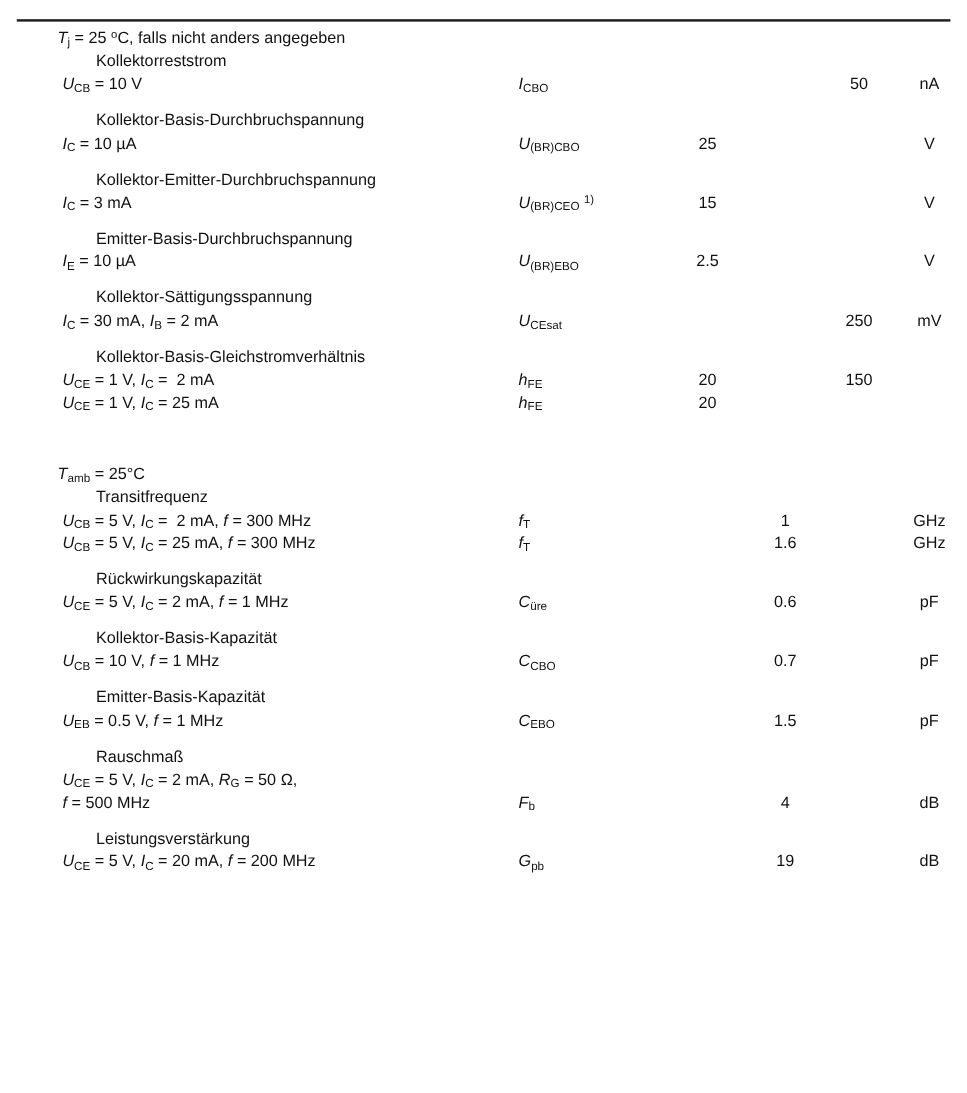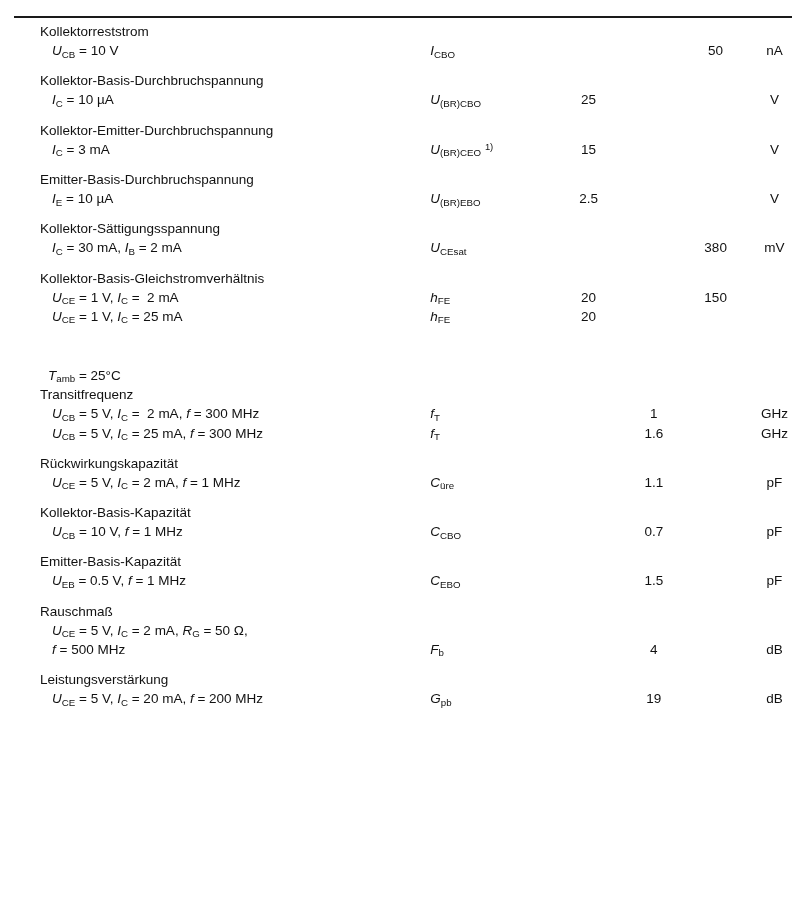--- a/index.html
+++ b/index.html
@@ -58,21 +58,21 @@
   .sec-head .c-min, .sec-head .c-typ, .sec-head .c-max {
     font-weight: bold;
   }
   .cond-row td {
     padding-bottom: 12px;
   }
   .indent1 { padding-left: 34px !important; }
 
   .grp td { padding-top: 0; }
   .grp .c-desc { padding-left: 26px !important; }
-  .title-line { display: block; }
+  .title-line { display: block; margin-left: 40px; }
   .cond-line  { display: block; padding-left: 12px; }
 
   .gap-sm td { height: 11px; }
   .gap-lg td { height: 40px; }
 
   .sym { white-space: nowrap; }
   sub { font-size: 0.72em; vertical-align: baseline; position: relative; bottom: -0.25em; }
   sup { font-size: 0.70em; vertical-align: baseline; position: relative; bottom: 0.42em; }
   i   { font-style: italic; }
 </style>
@@ -80,162 +80,172 @@
 <body>
 
 <div class="sheet">
 
   <div class="rule"></div>
 
   <table class="spec">
 
     <tbody>
 
-
-    <tr class="grp">
-      <td class="c-desc">
-        <span class="title-line">Kollektorreststrom</span>
-        <span class="cond-line"><i>U</i><sub>CB</sub> = 10 V</span>
-      </td>
-      <td class="c-sym">
-        <span class="sym" style="display:block; height:1.42em;"></span>
-        <span class="sym"><i>I</i><sub>CBO</sub></span>
-      </td>
-      <td class="c-min"><span style="display:block;height:1.42em;"></span><span></span></td>
-      <td class="c-typ"><span style="display:block;height:1.42em;"></span><span></span></td>
-      <td class="c-max"><span style="display:block;height:1.42em;"></span><span>50</span></td>
-      <td class="c-unit"><span style="display:block;height:1.42em;"></span><span>nA</span></td>
-    </tr>
-    <tr class="gap-sm">
-          <td colspan="6"></td>
-        </tr>
-
-    <tr class="grp">
-      <td class="c-desc">
-        <span class="title-line">Kollektor-Basis-Durchbruchspannung</span>
-        <span class="cond-line"><i>I</i><sub>C</sub> = 10 µA</span>
-      </td>
-      <td class="c-sym">
-        <span style="display:block;height:1.42em;"></span>
-        <span class="sym"><i>U</i><sub>(BR)CBO</sub></span>
-      </td>
-      <td class="c-min"><span style="display:block;height:1.42em;"></span><span>25</span></td>
-      <td class="c-typ"><span style="display:block;height:1.42em;"></span><span></span></td>
-      <td class="c-max"><span style="display:block;height:1.42em;"></span><span></span></td>
-      <td class="c-unit"><span style="display:block;height:1.42em;"></span><span>V</span></td>
-    </tr>
-    <tr class="gap-sm">
-          <td colspan="6"></td>
-        </tr>
-
-    <tr class="grp">
-      <td class="c-desc">
-        <span class="title-line">Kollektor-Emitter-Durchbruchspannung</span>
-        <span class="cond-line"><i>I</i><sub>C</sub> = 3 mA</span>
-      </td>
-      <td class="c-sym">
-        <span style="display:block;height:1.42em;"></span>
-        <span class="sym"><i>U</i><sub>(BR)CEO</sub> <sup>1)</sup></span>
-      </td>
-      <td class="c-min"><span style="display:block;height:1.42em;"></span><span>15</span></td>
-      <td class="c-typ"><span style="display:block;height:1.42em;"></span><span></span></td>
-      <td class="c-max"><span style="display:block;height:1.42em;"></span><span></span></td>
-      <td class="c-unit"><span style="display:block;height:1.42em;"></span><span>V</span></td>
-    </tr>
-    <tr class="gap-sm">
-          <td colspan="6"></td>
-        </tr>
-
-    <tr class="grp">
-      <td class="c-desc">
-        <span class="title-line">Emitter-Basis-Durchbruchspannung</span>
-        <span class="cond-line"><i>I</i><sub>E</sub> = 10 µA</span>
-      </td>
-      <td class="c-sym">
-        <span style="display:block;height:1.42em;"></span>
-        <span class="sym"><i>U</i><sub>(BR)EBO</sub></span>
-      </td>
-      <td class="c-min"><span style="display:block;height:1.42em;"></span><span>2.5</span></td>
-      <td class="c-typ"><span style="display:block;height:1.42em;"></span><span></span></td>
-      <td class="c-max"><span style="display:block;height:1.42em;"></span><span></span></td>
-      <td class="c-unit"><span style="display:block;height:1.42em;"></span><span>V</span></td>
-    </tr>
-    <tr class="gap-sm">
-          <td colspan="6"></td>
-        </tr>
-
-    <tr class="grp">
-      <td class="c-desc">
-        <span class="title-line">Kollektor-Sättigungsspannung</span>
-        <span class="cond-line"><i>I</i><sub>C</sub> = 30 mA, <i>I</i><sub>B</sub> = 2 mA</span>
-      </td>
-      <td class="c-sym">
-        <span style="display:block;height:1.42em;"></span>
-        <span class="sym"><i>U</i><sub>CEsat</sub></span>
-      </td>
-      <td class="c-min"><span style="display:block;height:1.42em;"></span><span></span></td>
-      <td class="c-typ"><span style="display:block;height:1.42em;"></span><span></span></td>
-      <td class="c-max"><span style="display:block;height:1.42em;"></span><span>380</span></td>
-      <td class="c-unit"><span style="display:block;height:1.42em;"></span><span>mV</span></td>
-    </tr>
-    <tr class="gap-sm">
-          <td colspan="6"></td>
-        </tr>
-
-    <tr class="grp">
-      <td class="c-desc">
-        <span class="title-line">Kollektor-Basis-Gleichstromverhältnis</span>
-        <span class="cond-line"><i>U</i><sub>CE</sub> = 1 V, <i>I</i><sub>C</sub> =&nbsp; 2 mA</span>
-        <span class="cond-line"><i>U</i><sub>CE</sub> = 1 V, <i>I</i><sub>C</sub> = 25 mA</span>
-      </td>
-      <td class="c-sym">
-        <span style="display:block;height:1.42em;"></span>
-        <span class="sym" style="display:block;"><i>h</i><sub>FE</sub></span>
-        <span class="sym" style="display:block;"><i>h</i><sub>FE</sub></span>
-      </td>
-      <td class="c-min">
-        <span style="display:block;height:1.42em;"></span>
-        <span style="display:block;">20</span>
-        <span style="display:block;">20</span>
-      </td>
-      <td class="c-typ">
-        <span style="display:block;height:1.42em;"></span>
-        <span style="display:block;"></span>
-        <span style="display:block;"></span>
-      </td>
-      <td class="c-max">
-        <span style="display:block;height:1.42em;"></span>
-        <span style="display:block;">150</span>
-        <span style="display:block;"></span>
-      </td>
-      <td class="c-unit">
-        <span style="display:block;height:1.42em;"></span>
-        <span style="display:block;"></span>
-        <span style="display:block;"></span>
-      </td>
-    </tr>
-
-    <tr class="gap-lg">
-          <td colspan="6"></td>
-        </tr>
-
-
     <tr class="cond-row">
       <td class="c-desc indent1">
-        <i>T</i><sub>amb</sub> = 25°C
+        <i>T</i><sub>j</sub> = 25 <sup>o</sup>C, falls nicht anders angegeben
       </td>
       <td class="c-sym"></td>
       <td class="c-min"></td>
       <td class="c-typ"></td>
       <td class="c-max"></td>
       <td class="c-unit"></td>
     </tr>
 
     <tr class="grp">
       <td class="c-desc">
+        <span class="title-line">Kollektorreststrom</span>
+        <span class="cond-line"><i>U</i><sub>CB</sub> = 10 V</span>
+      </td>
+      <td class="c-sym">
+        <span class="sym" style="display:block; height:1.42em;"></span>
+        <span class="sym"><i>I</i><sub>CBO</sub></span>
+      </td>
+      <td class="c-min"><span style="display:block;height:1.42em;"></span><span></span></td>
+      <td class="c-typ"><span style="display:block;height:1.42em;"></span><span></span></td>
+      <td class="c-max"><span style="display:block;height:1.42em;"></span><span>50</span></td>
+      <td class="c-unit"><span style="display:block;height:1.42em;"></span><span>nA</span></td>
+    </tr>
+    <tr class="gap-sm">
+          <td colspan="6"></td>
+        </tr>
+
+    <tr class="grp">
+      <td class="c-desc">
+        <span class="title-line">Kollektor-Basis-Durchbruchspannung</span>
+        <span class="cond-line"><i>I</i><sub>C</sub> = 10 µA</span>
+      </td>
+      <td class="c-sym">
+        <span style="display:block;height:1.42em;"></span>
+        <span class="sym"><i>U</i><sub>(BR)CBO</sub></span>
+      </td>
+      <td class="c-min"><span style="display:block;height:1.42em;"></span><span>25</span></td>
+      <td class="c-typ"><span style="display:block;height:1.42em;"></span><span></span></td>
+      <td class="c-max"><span style="display:block;height:1.42em;"></span><span></span></td>
+      <td class="c-unit"><span style="display:block;height:1.42em;"></span><span>V</span></td>
+    </tr>
+    <tr class="gap-sm">
+          <td colspan="6"></td>
+        </tr>
+
+    <tr class="grp">
+      <td class="c-desc">
+        <span class="title-line">Kollektor-Emitter-Durchbruchspannung</span>
+        <span class="cond-line"><i>I</i><sub>C</sub> = 3 mA</span>
+      </td>
+      <td class="c-sym">
+        <span style="display:block;height:1.42em;"></span>
+        <span class="sym"><i>U</i><sub>(BR)CEO</sub> <sup>1)</sup></span>
+      </td>
+      <td class="c-min"><span style="display:block;height:1.42em;"></span><span>15</span></td>
+      <td class="c-typ"><span style="display:block;height:1.42em;"></span><span></span></td>
+      <td class="c-max"><span style="display:block;height:1.42em;"></span><span></span></td>
+      <td class="c-unit"><span style="display:block;height:1.42em;"></span><span>V</span></td>
+    </tr>
+    <tr class="gap-sm">
+          <td colspan="6"></td>
+        </tr>
+
+    <tr class="grp">
+      <td class="c-desc">
+        <span class="title-line">Emitter-Basis-Durchbruchspannung</span>
+        <span class="cond-line"><i>I</i><sub>E</sub> = 10 µA</span>
+      </td>
+      <td class="c-sym">
+        <span style="display:block;height:1.42em;"></span>
+        <span class="sym"><i>U</i><sub>(BR)EBO</sub></span>
+      </td>
+      <td class="c-min"><span style="display:block;height:1.42em;"></span><span>2.5</span></td>
+      <td class="c-typ"><span style="display:block;height:1.42em;"></span><span></span></td>
+      <td class="c-max"><span style="display:block;height:1.42em;"></span><span></span></td>
+      <td class="c-unit"><span style="display:block;height:1.42em;"></span><span>V</span></td>
+    </tr>
+    <tr class="gap-sm">
+          <td colspan="6"></td>
+        </tr>
+
+    <tr class="grp">
+      <td class="c-desc">
+        <span class="title-line">Kollektor-Sättigungsspannung</span>
+        <span class="cond-line"><i>I</i><sub>C</sub> = 30 mA, <i>I</i><sub>B</sub> = 2 mA</span>
+      </td>
+      <td class="c-sym">
+        <span style="display:block;height:1.42em;"></span>
+        <span class="sym"><i>U</i><sub>CEsat</sub></span>
+      </td>
+      <td class="c-min"><span style="display:block;height:1.42em;"></span><span></span></td>
+      <td class="c-typ"><span style="display:block;height:1.42em;"></span><span></span></td>
+      <td class="c-max"><span style="display:block;height:1.42em;"></span><span>250</span></td>
+      <td class="c-unit"><span style="display:block;height:1.42em;"></span><span>mV</span></td>
+    </tr>
+    <tr class="gap-sm">
+          <td colspan="6"></td>
+        </tr>
+
+    <tr class="grp">
+      <td class="c-desc">
+        <span class="title-line">Kollektor-Basis-Gleichstromverhältnis</span>
+        <span class="cond-line"><i>U</i><sub>CE</sub> = 1 V, <i>I</i><sub>C</sub> =&nbsp; 2 mA</span>
+        <span class="cond-line"><i>U</i><sub>CE</sub> = 1 V, <i>I</i><sub>C</sub> = 25 mA</span>
+      </td>
+      <td class="c-sym">
+        <span style="display:block;height:1.42em;"></span>
+        <span class="sym" style="display:block;"><i>h</i><sub>FE</sub></span>
+        <span class="sym" style="display:block;"><i>h</i><sub>FE</sub></span>
+      </td>
+      <td class="c-min">
+        <span style="display:block;height:1.42em;"></span>
+        <span style="display:block;">20</span>
+        <span style="display:block;">20</span>
+      </td>
+      <td class="c-typ">
+        <span style="display:block;height:1.42em;"></span>
+        <span style="display:block;"></span>
+        <span style="display:block;"></span>
+      </td>
+      <td class="c-max">
+        <span style="display:block;height:1.42em;"></span>
+        <span style="display:block;">150</span>
+        <span style="display:block;"></span>
+      </td>
+      <td class="c-unit">
+        <span style="display:block;height:1.42em;"></span>
+        <span style="display:block;"></span>
+        <span style="display:block;"></span>
+      </td>
+    </tr>
+
+    <tr class="gap-lg">
+          <td colspan="6"></td>
+        </tr>
+
+
+    <tr class="cond-row">
+      <td class="c-desc indent1">
+        <i>T</i><sub>amb</sub> = 25°C
+      </td>
+      <td class="c-sym"></td>
+      <td class="c-min"></td>
+      <td class="c-typ"></td>
+      <td class="c-max"></td>
+      <td class="c-unit"></td>
+    </tr>
+
+    <tr class="grp">
+      <td class="c-desc">
         <span class="title-line">Transitfrequenz</span>
         <span class="cond-line"><i>U</i><sub>CB</sub> = 5 V, <i>I</i><sub>C</sub> =&nbsp; 2 mA, <i>f</i> = 300 MHz</span>
         <span class="cond-line"><i>U</i><sub>CB</sub> = 5 V, <i>I</i><sub>C</sub> = 25 mA, <i>f</i> = 300 MHz</span>
       </td>
       <td class="c-sym">
         <span style="display:block;height:1.42em;"></span>
         <span class="sym" style="display:block;"><i>f</i><sub>T</sub></span>
         <span class="sym" style="display:block;"><i>f</i><sub>T</sub></span>
       </td>
       <td class="c-min">
@@ -266,21 +276,21 @@
     <tr class="grp">
       <td class="c-desc">
         <span class="title-line">Rückwirkungskapazität</span>
         <span class="cond-line"><i>U</i><sub>CE</sub> = 5 V, <i>I</i><sub>C</sub> = 2 mA, <i>f</i> = 1 MHz</span>
       </td>
       <td class="c-sym">
         <span style="display:block;height:1.42em;"></span>
         <span class="sym"><i>C</i><sub>üre</sub></span>
       </td>
       <td class="c-min"><span style="display:block;height:1.42em;"></span><span></span></td>
-      <td class="c-typ"><span style="display:block;height:1.42em;"></span><span>1.1</span></td>
+      <td class="c-typ"><span style="display:block;height:1.42em;"></span><span>0.6</span></td>
       <td class="c-max"><span style="display:block;height:1.42em;"></span><span></span></td>
       <td class="c-unit"><span style="display:block;height:1.42em;"></span><span>pF</span></td>
     </tr>
     <tr class="gap-sm">
           <td colspan="6"></td>
         </tr>
 
     <tr class="grp">
       <td class="c-desc">
         <span class="title-line">Kollektor-Basis-Kapazität</span>

